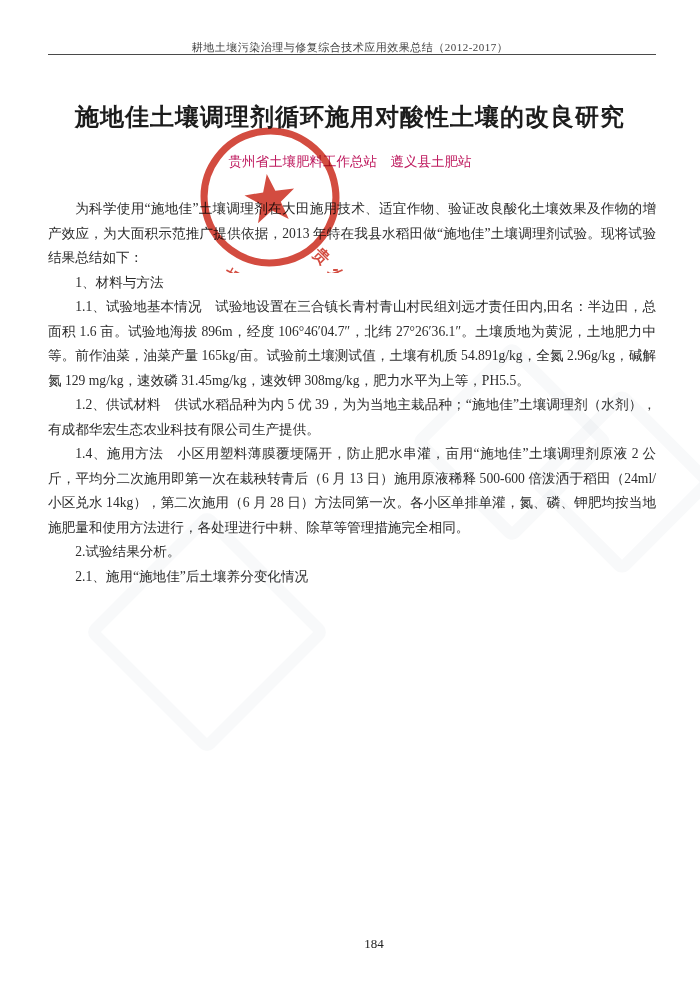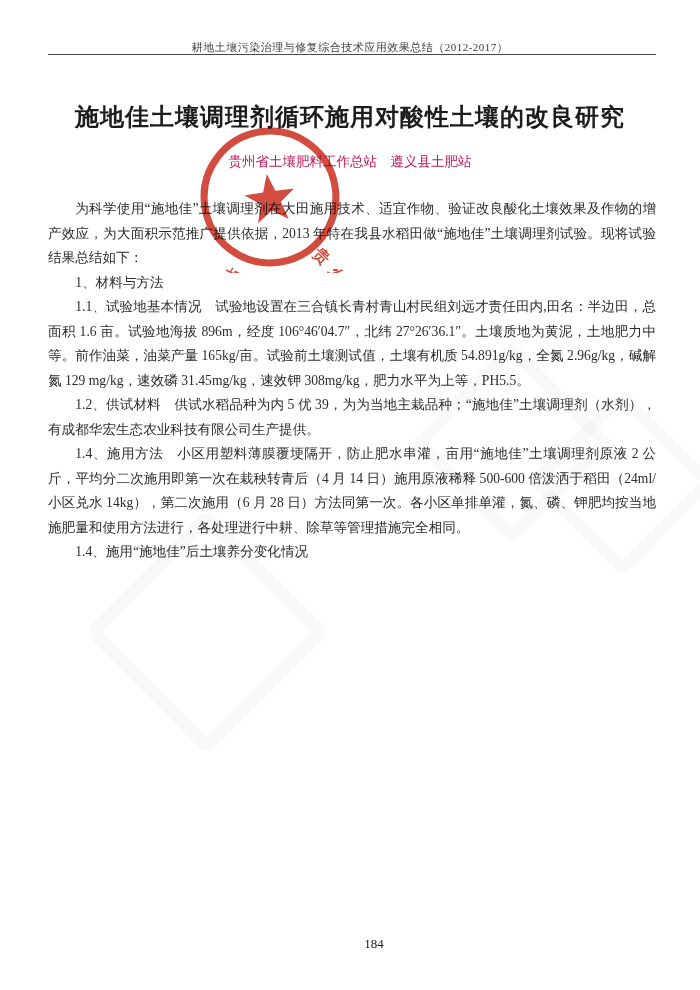--- a/index.html
+++ b/index.html
@@ -63,22 +63,23 @@
 
   <div class="wm wm1"></div>
   <div class="wm wm2"></div>
   <div class="wm wm3"></div>
 
   <div class="body-text">
     <p>为科学使用“施地佳”土壤调理剂在大田施用技术、适宜作物、验证改良酸化土壤效果及作物的增产效应，为大面积示范推广提供依据，2013 年特在我县水稻田做“施地佳”土壤调理剂试验。现将试验结果总结如下：</p>
     <p class="bold">1、材料与方法</p>
     <p>1.1、试验地基本情况　试验地设置在三合镇长青村青山村民组刘远才责任田内,田名：半边田，总面积 1.6 亩。试验地海拔 896m，经度 106°46′04.7″，北纬 27°26′36.1″。土壤质地为黄泥，土地肥力中等。前作油菜，油菜产量 165kg/亩。试验前土壤测试值，土壤有机质 54.891g/kg，全氮 2.96g/kg，碱解氮 129 mg/kg，速效磷 31.45mg/kg，速效钾 308mg/kg，肥力水平为上等，PH5.5。</p>
     <p>1.2、供试材料　供试水稻品种为内 5 优 39，为为当地主栽品种；“施地佳”土壤调理剂（水剂），有成都华宏生态农业科技有限公司生产提供。</p>
-    <p>1.4、施用方法　小区用塑料薄膜覆埂隔开，防止肥水串灌，亩用“施地佳”土壤调理剂原液 2 公斤，平均分二次施用即第一次在栽秧转青后（4 月 14 日）施用原液稀释 500-600 倍泼洒于稻田（24ml/小区兑水 14kg），第二次施用（6 月 28 日）方法同第一次。各小区单排单灌，氮、磷、钾肥均按当地施肥量和使用方法进行，各处理进行中耕、除草等管理措施完全相同。</p>
-    <p>1.4、施用“施地佳”后土壤养分变化情况</p>
+    <p>1.4、施用方法　小区用塑料薄膜覆埂隔开，防止肥水串灌，亩用“施地佳”土壤调理剂原液 2 公斤，平均分二次施用即第一次在栽秧转青后（6 月 13 日）施用原液稀释 500-600 倍泼洒于稻田（24ml/小区兑水 14kg），第二次施用（6 月 28 日）方法同第一次。各小区单排单灌，氮、磷、钾肥均按当地施肥量和使用方法进行，各处理进行中耕、除草等管理措施完全相同。</p>
+    <p class="bold">2.试验结果分析。</p>
+    <p>2.1、施用“施地佳”后土壤养分变化情况</p>
   </div>
 
   <svg class="stamp" viewBox="0 0 150 150" aria-hidden="true">
     <g transform="rotate(-8 75 75)">
       <circle cx="75" cy="75" r="65" fill="none" stroke="#cf382b" stroke-width="7"></circle>
       <path id="sealTextPath" d="M 75,126 A 51,51 0 1,1 74.9,126" fill="none"></path>
       <text font-size="15.5" fill="#cf382b" letter-spacing="7">
         <textPath href="#sealTextPath" startOffset="11%">贵州省土壤肥料工作总站</textPath>
       </text>
       <polygon fill="#cf382b" points="75,52 81.1,69.6 99.7,70 84.9,81.2 90.3,99 75,88.4 59.7,99 65.1,81.2 50.3,70 68.9,69.6"></polygon>

